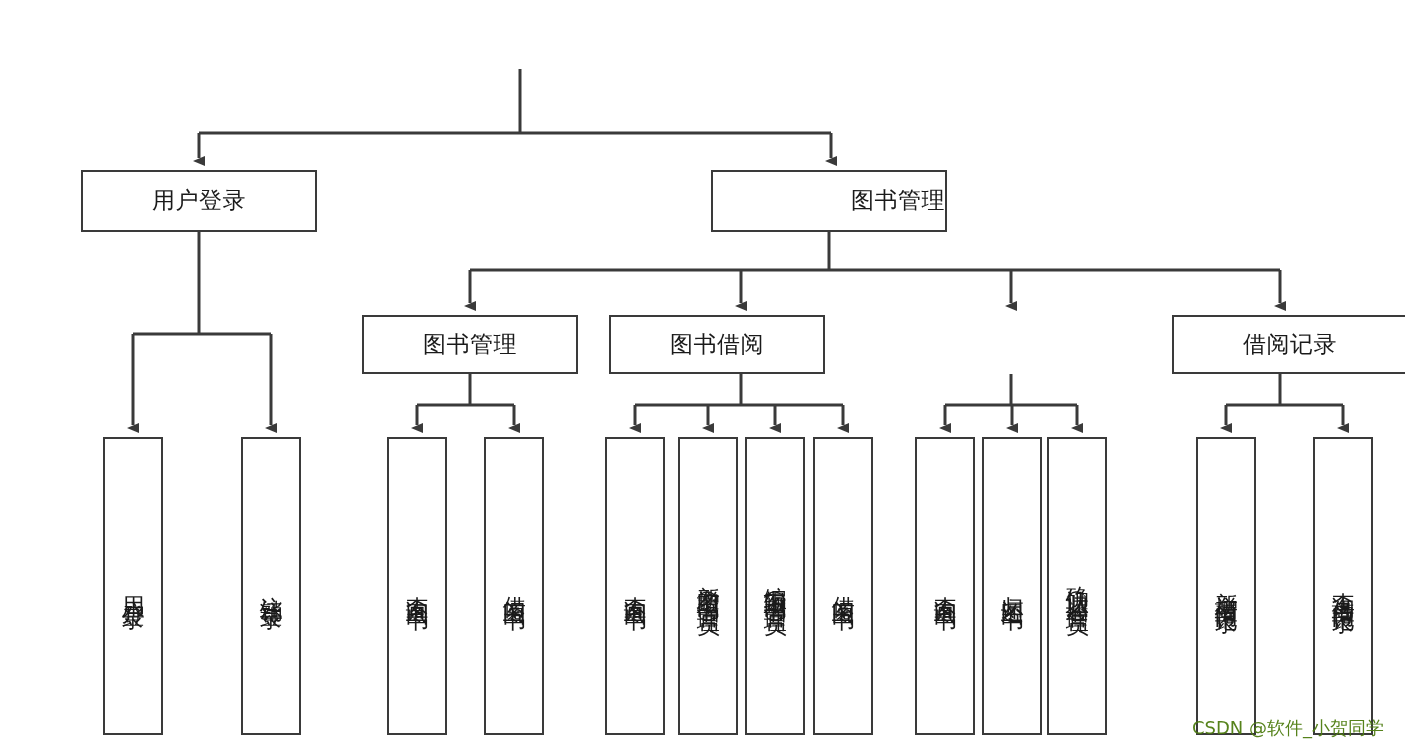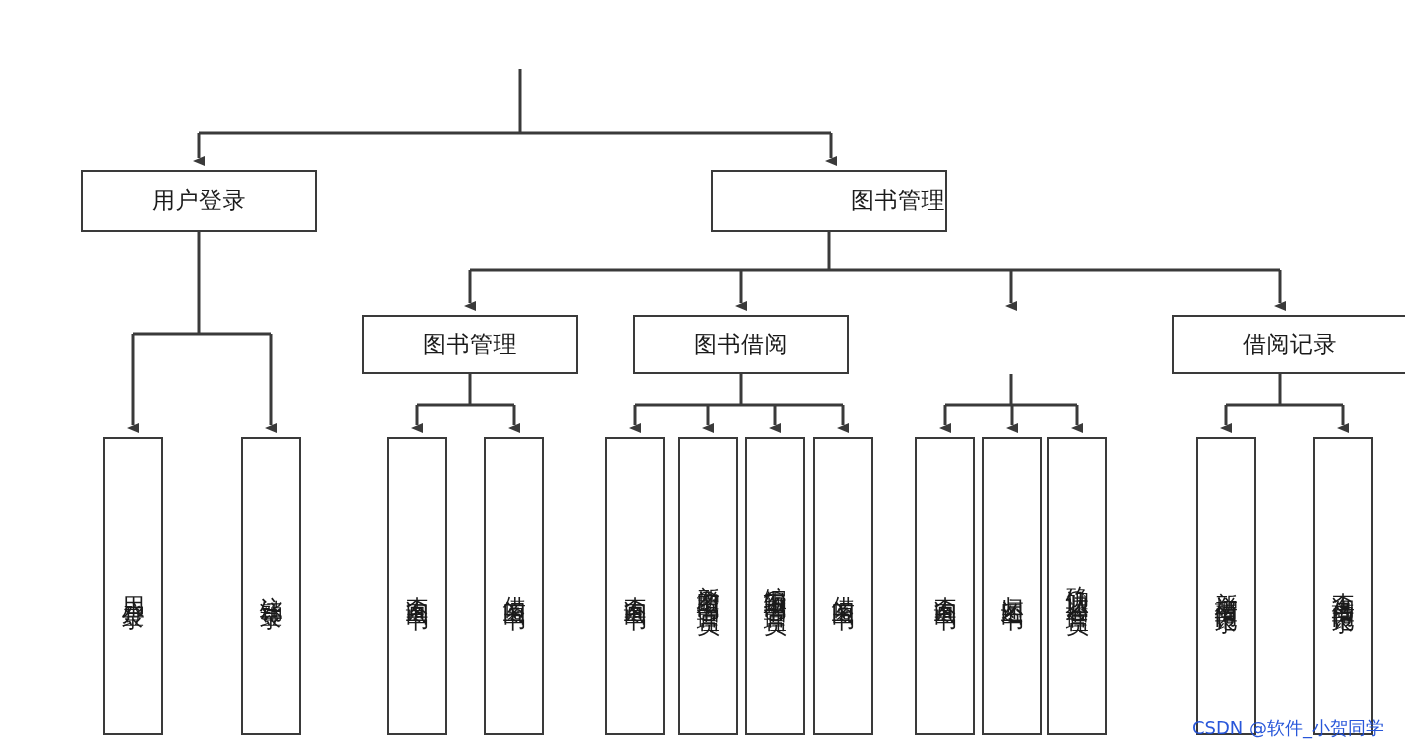--- a/index.html
+++ b/index.html
@@ -48,21 +48,21 @@
     letter-spacing: 4px;
     line-height: 1.1;
     white-space: nowrap;
   }
   .root-label {
     font-size: 24px;
   }
   .watermark {
     position: absolute;
     font-size: 18px;
-    color: #1d4ed8;
+    color: #4d7c0f;
     white-space: nowrap;
     opacity: 0.95;
   }
 </style>
 </head>
 <body>
 
 <div id="diagram-root">
 
   <svg id="diagram-svg" viewBox="0 0 1405 747">
@@ -120,21 +120,21 @@
   <div class="node-box" style="left:81px; top:170px; width:236px; height:62px;">
     <span class="node-label-h">用户登录</span>
   </div>
   <div class="node-box" style="left:711px; top:170px; width:236px; height:62px;justify-content:flex-end;">
     <span class="node-label-h">图书管理</span>
   </div>
 
   <div class="node-box" style="left:362px; top:315px; width:216px; height:59px;">
     <span class="node-label-h">图书管理</span>
   </div>
-  <div class="node-box" style="left:633px; top:315px; width:216px; height:59px;">
+  <div class="node-box" style="left:609px; top:315px; width:216px; height:59px;">
     <span class="node-label-h">图书借阅</span>
   </div>
   <div class="node-box" style="left:1172px; top:315px; width:236px; height:59px;">
     <span class="node-label-h">借阅记录</span>
   </div>
 
   <div class="node-box" style="left:103px; top:437px; width:60px; height:298px;">
     <span class="node-label-v">用户登录</span>
   </div>
   <div class="node-box" style="left:241px; top:437px; width:60px; height:298px;">

